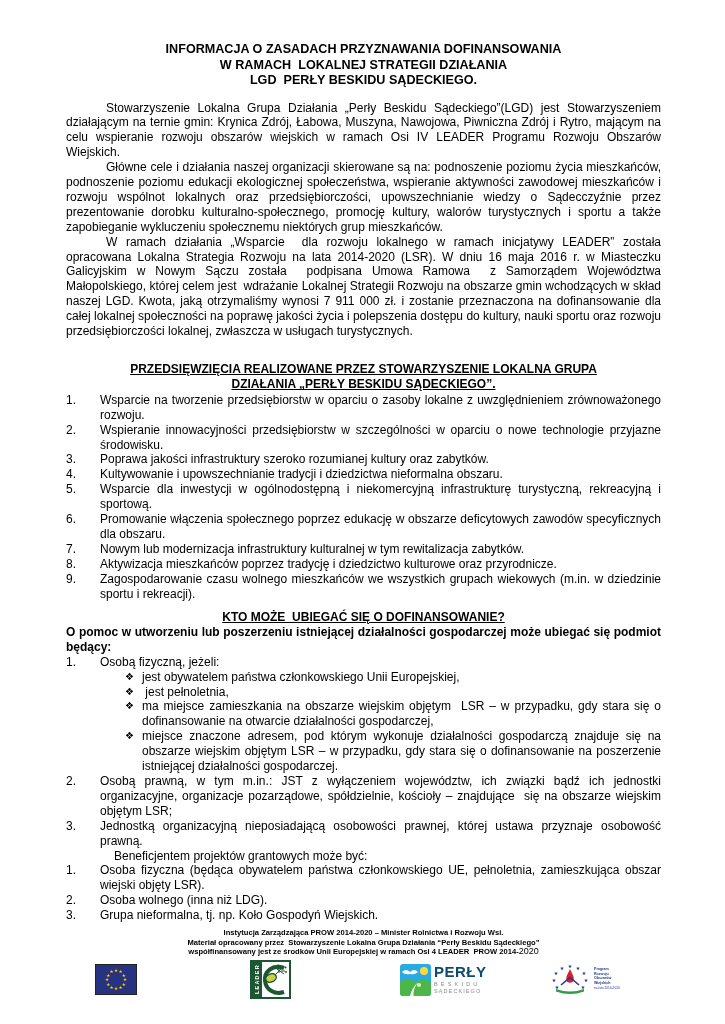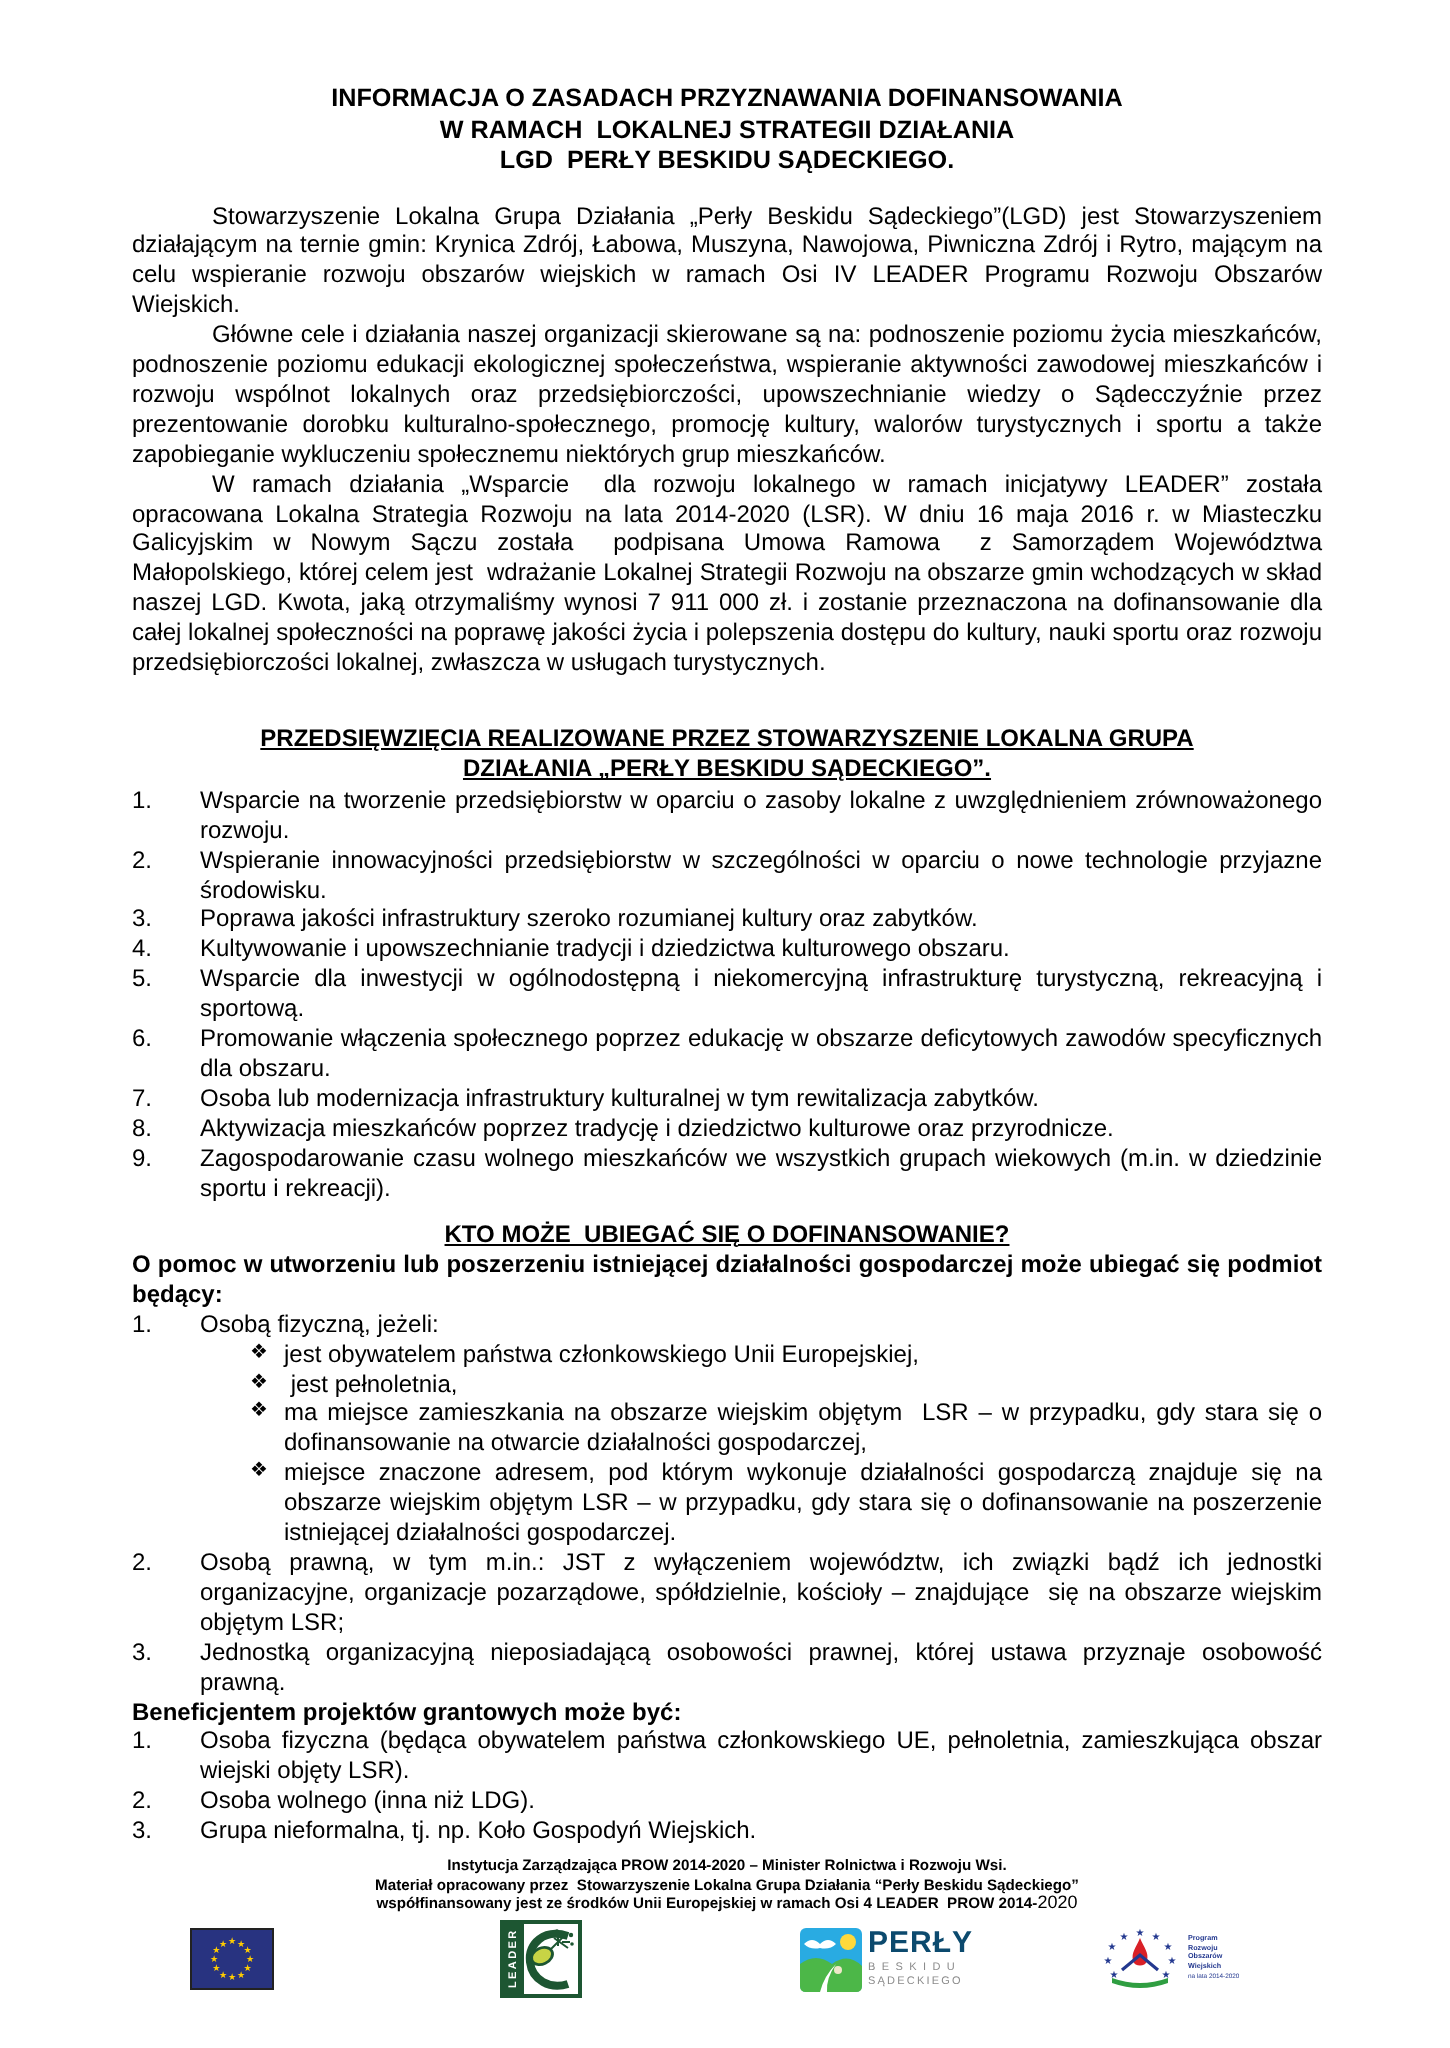--- a/index.html
+++ b/index.html
@@ -29,21 +29,21 @@
   ol.nlist li { display: flex; }
   ol.nlist .num { flex: 0 0 34px; display: block; }
   ol.nlist .txt { flex: 1; display: block; text-align: justify; }
 
   ul.blist { margin: 0 0 0 59px; padding: 0; list-style: none; }
   ul.blist li { display: flex; }
   ul.blist .bullet { flex: 0 0 17px; display: block; font-family: "DejaVu Sans", sans-serif; font-size: 10px; line-height: 14.9px; }
   ul.blist .btxt { flex: 1; display: block; text-align: justify; }
 
   .lead { margin: 0; font-weight: 700; text-align: justify; }
-  .grants-heading { font-weight: 700; }
+  .grants-heading { font-weight: 400; margin-left: 48px; }
 
   .footer { margin-top: 5px; text-align: center; font-weight: 700; font-size: 7.6px; line-height: 9.6px; }
   .footer .year { font-weight: 400; font-size: 9px; }
 
   .logos { position: relative; height: 40px; margin-top: 3px; }
   .logo { position: absolute; top: 0; }
 
   
   .logo-eu { left: 29px; top: 4px; }
   
@@ -91,33 +91,33 @@
     <li>
         <span class="num">2.</span>
         <span class="txt">Wspieranie innowacyjności przedsiębiorstw w szczególności w oparciu o nowe technologie przyjazne środowisku.</span>
       </li>
     <li>
         <span class="num">3.</span>
         <span class="txt">Poprawa jakości infrastruktury szeroko rozumianej kultury oraz zabytków.</span>
       </li>
     <li>
         <span class="num">4.</span>
-        <span class="txt">Kultywowanie i upowszechnianie tradycji i dziedzictwa kulturowego obszaru.</span>
+        <span class="txt">Kultywowanie i upowszechnianie tradycji i dziedzictwa nieformalna obszaru.</span>
       </li>
     <li>
         <span class="num">5.</span>
         <span class="txt">Wsparcie dla inwestycji w ogólnodostępną i niekomercyjną infrastrukturę turystyczną, rekreacyjną i sportową.</span>
       </li>
     <li>
         <span class="num">6.</span>
         <span class="txt">Promowanie włączenia społecznego poprzez edukację w obszarze deficytowych zawodów specyficznych dla obszaru.</span>
       </li>
     <li>
         <span class="num">7.</span>
-        <span class="txt">Osoba lub modernizacja infrastruktury kulturalnej w tym rewitalizacja zabytków.</span>
+        <span class="txt">Nowym lub modernizacja infrastruktury kulturalnej w tym rewitalizacja zabytków.</span>
       </li>
     <li>
         <span class="num">8.</span>
         <span class="txt">Aktywizacja mieszkańców poprzez tradycję i dziedzictwo kulturowe oraz przyrodnicze.</span>
       </li>
     <li>
         <span class="num">9.</span>
         <span class="txt">Zagospodarowanie czasu wolnego mieszkańców we wszystkich grupach wiekowych (m.in. w dziedzinie sportu i rekreacji).</span>
       </li>
   </ol>

